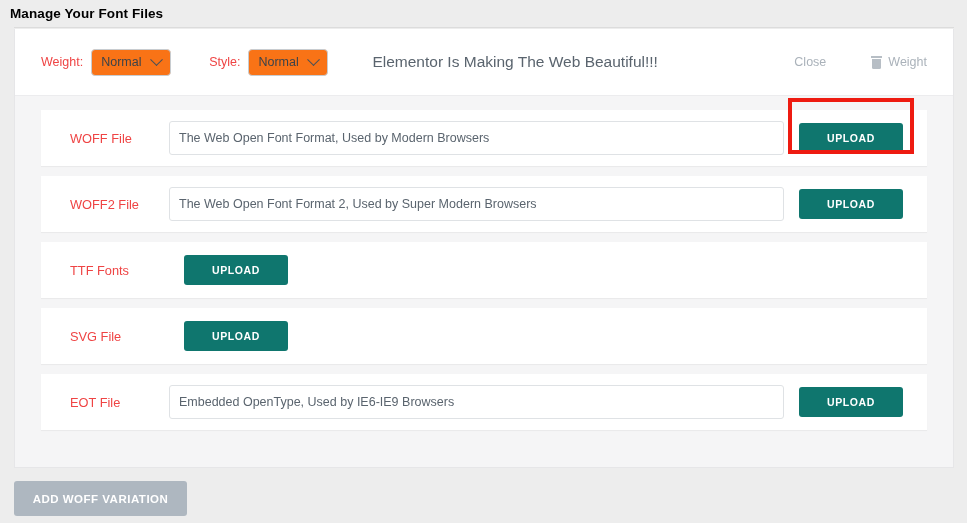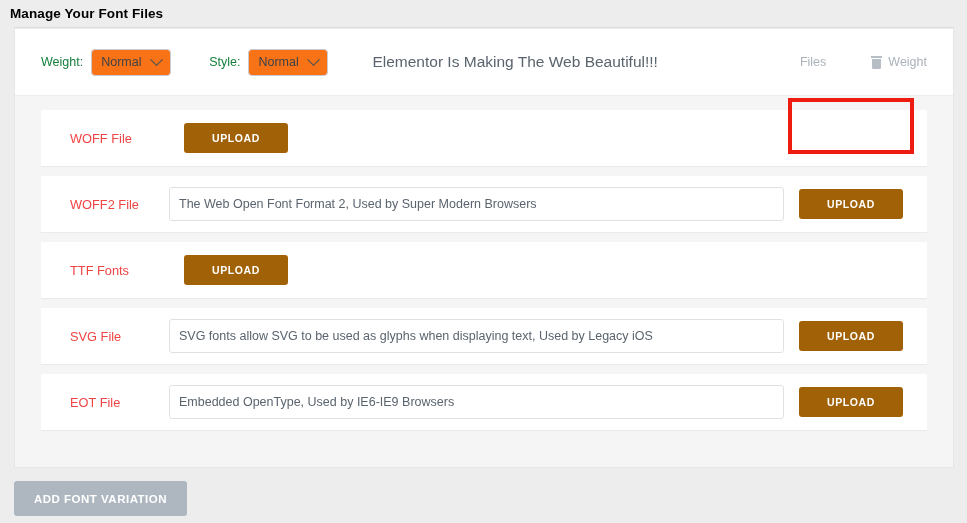--- a/index.html
+++ b/index.html
@@ -52,21 +52,21 @@
     border-bottom: 1px solid #ececee;
     display: flex;
     align-items: center;
   }
   .field-group {
     display: flex;
     align-items: center;
   }
   .field-label {
     font-size: 12.5px;
-    color: #15803d;
+    color: #ef4444;
     margin-right: 8px;
   }
   .select-box {
     position: relative;
     display: inline-flex;
     align-items: center;
     justify-content: space-between;
     height: 27px;
     min-width: 80px;
     padding: 0 9px;
@@ -157,21 +157,21 @@
     font-size: 12.5px;
     color: #5a646e;
     font-family: "Liberation Sans", sans-serif;
     outline: none;
   }
   .upload-btn {
     width: 104px;
     height: 30px;
     margin-left: 15px;
     margin-right: 24px;
-    background: #a16207;
+    background: #0f766e;
     border: none;
     border-radius: 3px;
     color: #ffffff;
     font-size: 10.5px;
     font-weight: bold;
     letter-spacing: 0.6px;
     font-family: "Liberation Sans", sans-serif;
     cursor: pointer;
   }
   
@@ -225,54 +225,54 @@
       <span class="field-label">Style:</span>
       <div class="select-box">
         <span class="select-value">Normal</span>
         <span class="chev"></span>
       </div>
     </div>
 
     <div class="preview-text" style="margin-left:44px;">Elementor Is Making The Web Beautiful!!!</div>
 
     <div class="header-actions">
-      <span class="close-link">Files</span>
+      <span class="close-link">Close</span>
       <span class="delete-link">
         <span class="trash-icon">
           <span class="trash-lid"></span>
           <span class="trash-body"></span>
         </span>
         <span>Weight</span>
       </span>
     </div>
 
   </div>
 
   <div class="rows-area" id="rows-area">
       <div class="file-row">
         <div class="row-label">WOFF File</div>
+        <input class="row-input" type="text" value="The Web Open Font Format, Used by Modern Browsers" style="">
         <button class="upload-btn">UPLOAD</button>
         <div class="highlight-box"></div>
       </div>
       <div class="file-row">
         <div class="row-label">WOFF2 File</div>
         <input class="row-input" type="text" value="The Web Open Font Format 2, Used by Super Modern Browsers" style="">
         <button class="upload-btn">UPLOAD</button>
       </div>
       <div class="file-row">
         <div class="row-label">TTF Fonts</div>
         <button class="upload-btn">UPLOAD</button>
       </div>
       <div class="file-row">
         <div class="row-label">SVG File</div>
-        <input class="row-input" type="text" value="SVG fonts allow SVG to be used as glyphs when displaying text, Used by Legacy iOS" style="">
         <button class="upload-btn">UPLOAD</button>
       </div>
       <div class="file-row">
         <div class="row-label">EOT File</div>
         <input class="row-input" type="text" value="Embedded OpenType, Used by IE6-IE9 Browsers" style="">
         <button class="upload-btn">UPLOAD</button>
       </div>
     </div>
 
 </div>
 
-<button class="add-variation-btn">ADD FONT VARIATION</button>
+<button class="add-variation-btn">ADD WOFF VARIATION</button>
 
 </body></html>

